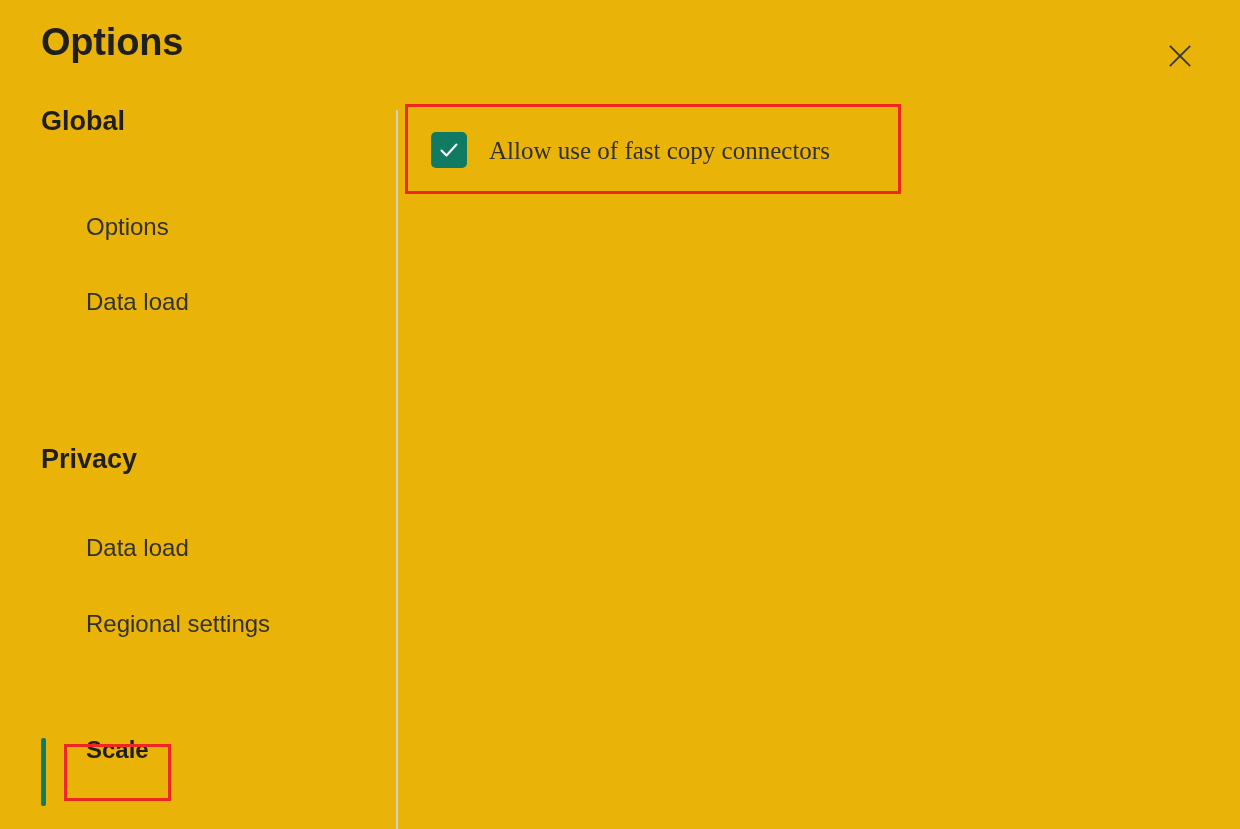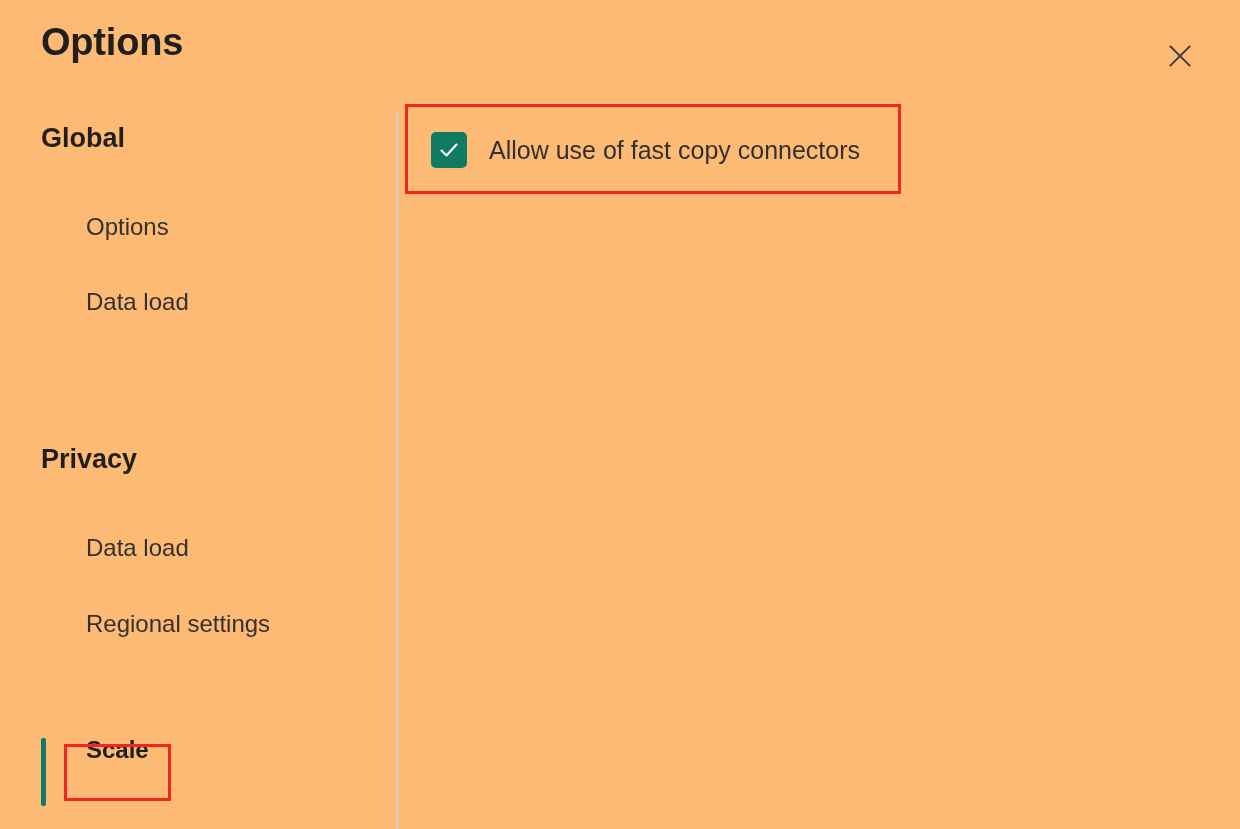--- a/index.html
+++ b/index.html
@@ -8,21 +8,21 @@
     background: #ffffff;
   }
   body {
     font-family: "Liberation Sans", sans-serif;
     -webkit-font-smoothing: antialiased;
   }
   #root {
     position: relative;
     width: 1240px;
     height: 829px;
-    background: #fdba74;
+    background: #eab308;
     overflow: hidden;
   }
 
   
   .page-title {
     position: absolute;
     left: 41px;
     top: 21px;
     font-size: 38px;
     font-weight: 700;
@@ -103,20 +103,21 @@
     background: #d2d0ce;
   }
 
   
   .content {
     position: absolute;
     left: 397px;
     top: 104px;
     right: 0;
     bottom: 0;
+    font-family: Liberation Serif, serif;
   }
   .checkbox-row {
     position: absolute;
     left: 34px;
     top: 28px;
     display: flex;
     align-items: center;
     cursor: pointer;
   }
   .checkbox-box {
@@ -171,21 +172,21 @@
     <span>
       <svg width="26" height="26" viewBox="0 0 26 26" aria-hidden="true">
         <line x1="3.5" y1="3.5" x2="22.5" y2="22.5" stroke="#3b3a39" stroke-width="1.9" stroke-linecap="square"></line>
         <line x1="22.5" y1="3.5" x2="3.5" y2="22.5" stroke="#3b3a39" stroke-width="1.9" stroke-linecap="square"></line>
       </svg>
     </span>
   </button>
 
   <div class="sidebar">
 
-    <div class="nav-group-title" style="top:18px;">Global</div>
+    <div class="nav-group-title" style="top:1px;">Global</div>
 
     <div class="nav-item" style="top:100px;">
       <span class="nav-label">Options</span>
     </div>
     <div class="nav-item" style="top:175px;">
       <span class="nav-label">Data load</span>
     </div>
 
     <div class="nav-group-title" style="top:339px;">Privacy</div>
 

